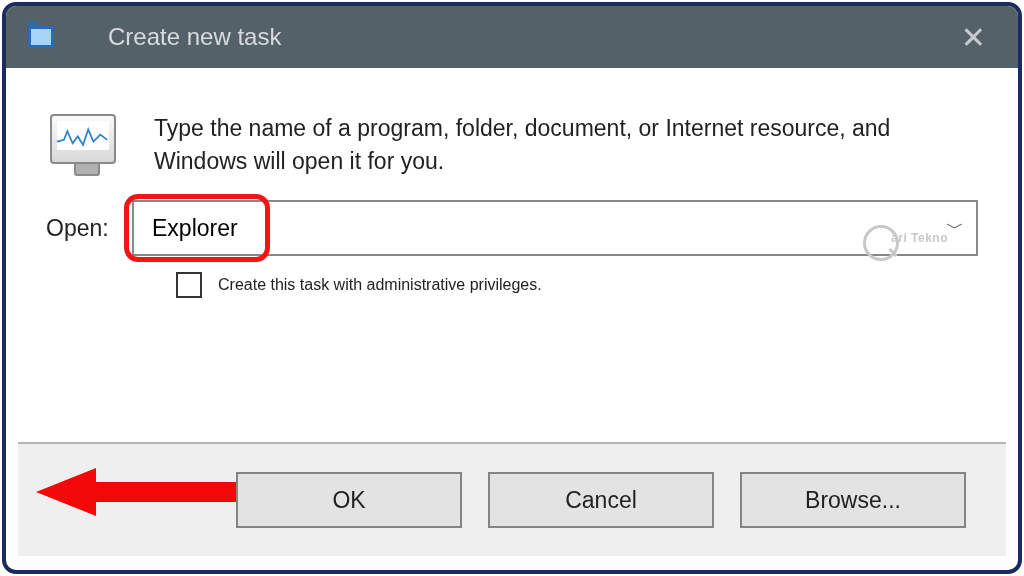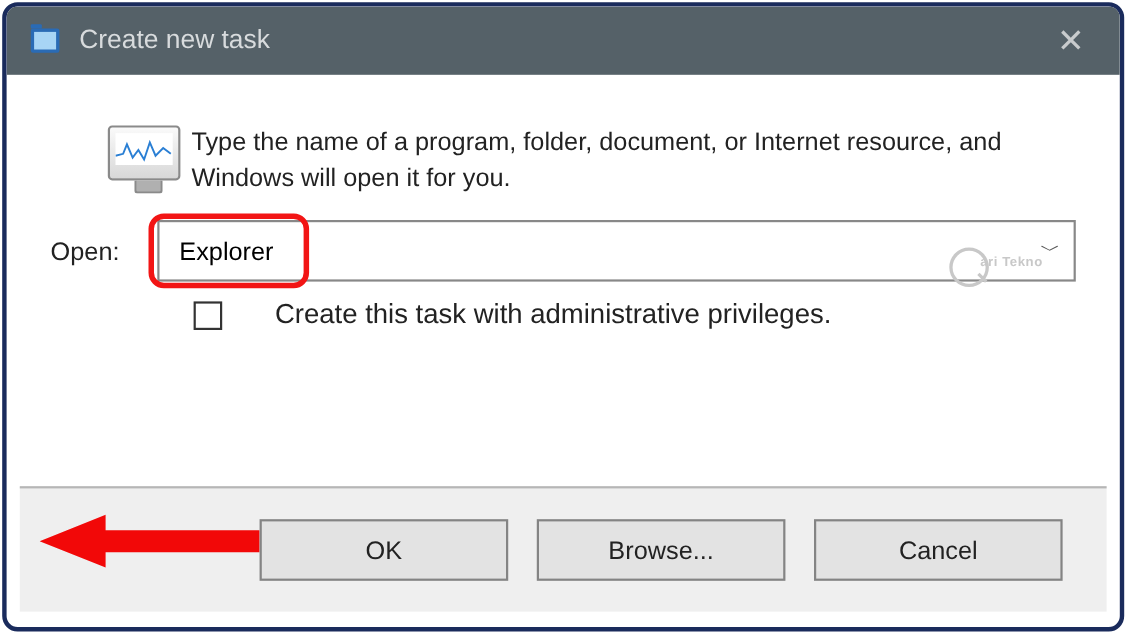--- a/index.html
+++ b/index.html
@@ -43,32 +43,32 @@
       width: 10px; height: 4px;
       background: #2a6bb5;
       border-radius: 1px 1px 0 0;
     }
     .titlebar-icon::after {
       content: "";
       position: absolute;
       top: 3px; left: 3px; right: 3px; bottom: 3px;
       background: #a8d5f5;
     }
-    .title-text { flex: 1; }
+    .title-text { flex: 1; margin-left: 36px; }
     .close-x {
       font-size: 30px;
       color: #c8cbcd;
       font-weight: 300;
       padding: 0 10px;
       cursor: pointer;
     }
     .content {
       padding: 40px 40px 0 40px;
       display: flex;
-      margin-left: 48px;
+      gap: 28px;
     }
     .run-icon {
       width: 80px; height: 80px;
       flex-shrink: 0;
       position: relative;
     }
     .monitor {
       position: absolute;
       top: 6px; left: 4px;
       width: 66px; height: 50px;
@@ -104,21 +104,20 @@
       padding: 12px 40px 0 40px;
     }
     .open-label {
       font-size: 23px;
       color: #222;
       width: 86px;
     }
     .combo-wrapper {
       flex: 1;
       position: relative;
-      margin-left: 11px;
     }
     .combo-input {
       width: 100%;
       height: 56px;
       border: 2px solid #888;
       background: #fff;
       font-size: 23px;
       padding: 0 50px 0 18px;
       outline: none;
       font-family: inherit;
@@ -145,23 +144,22 @@
       padding: 16px 40px 30px 170px;
       gap: 16px;
     }
     .checkbox {
       width: 26px; height: 26px;
       border: 2px solid #333;
       background: #fff;
       cursor: pointer;
     }
     .admin-label {
-      font-size: 25px;
-      color: #222;
-      margin-left: 32px;
+      font-size: 16px;
+      color: #222;
     }
     .button-strip {
       position: absolute;
       left: 12px; right: 12px; bottom: 14px;
       height: 114px;
       border-top: 2px solid #b6b6b6;
       background: #efefef;
       display: flex;
       align-items: center;
       justify-content: flex-end;
@@ -244,22 +242,22 @@
     </div>
   </div>
 
   <div class="admin-row">
     <div class="checkbox"></div>
     <div class="admin-label">Create this task with administrative privileges.</div>
   </div>
 
   <div class="button-strip">
     <button class="btn">OK</button>
+    <button class="btn">Cancel</button>
     <button class="btn">Browse...</button>
-    <button class="btn">Cancel</button>
   </div>
 
   <svg class="arrow" viewBox="0 0 200 60">
     <polygon fill="#f20808" points="0,30 60,6 60,20 200,20 200,40 60,40 60,54"></polygon>
   </svg>
 
   <div class="watermark">ari Tekno</div>
 
 </div>
 

